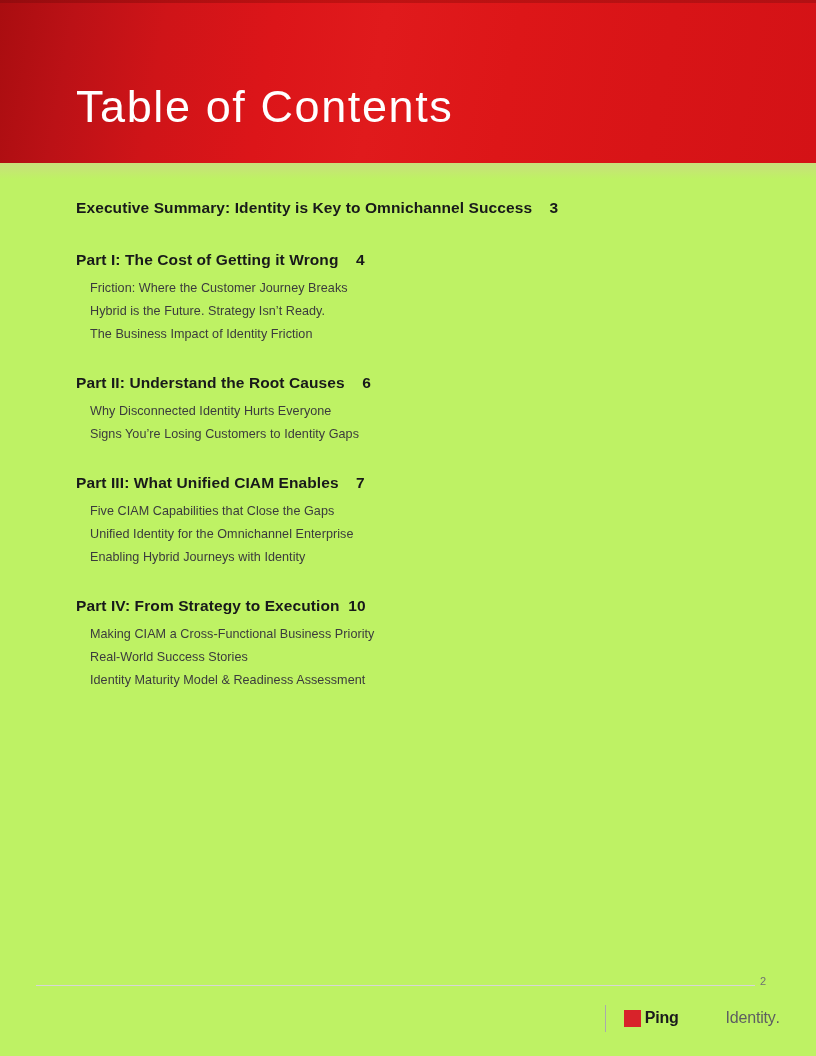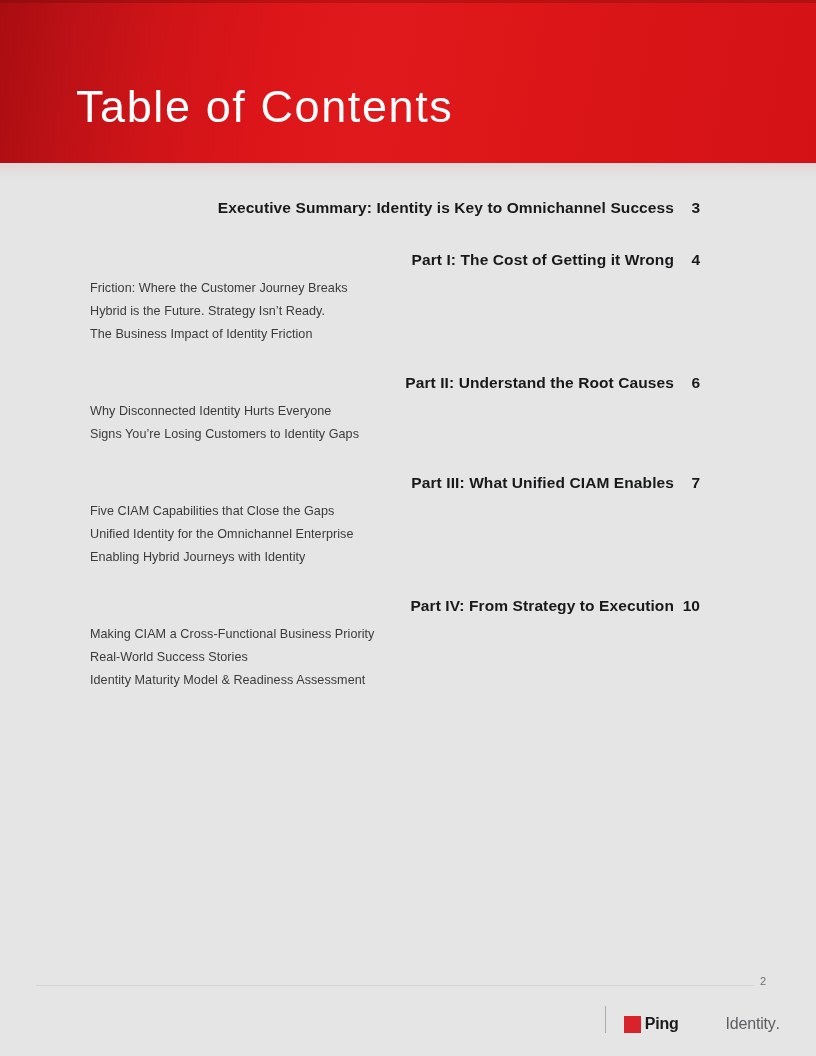--- a/index.html
+++ b/index.html
@@ -12,21 +12,21 @@
     height: 1056px;
     position: relative;
     overflow: hidden;
     font-family: "Liberation Sans", "DejaVu Sans", sans-serif;
     -webkit-font-smoothing: antialiased;
   }
 
   .page {
     position: absolute;
     inset: 0;
-    background: #e5e5e5;
+    background: #bef264;
   }
 
   
   .header-band {
     position: absolute;
     left: 0;
     top: 0;
     width: 816px;
     height: 163px;
     background: linear-gradient(100deg,
@@ -80,21 +80,21 @@
     top: 196px;
     width: 624px;
   }
 
   .toc-group { margin-bottom: 25px; }
   .toc-group.first { margin-bottom: 28px; }
 
   .toc-main {
     display: flex;
     align-items: baseline;
-    justify-content: flex-end;
+    justify-content: flex-start;
     margin-bottom: 5px;
   }
   .toc-main-label {
     font-size: 15.5px;
     line-height: 24px;
     font-weight: 700;
     color: #18191a;
     letter-spacing: 0.1px;
   }
   .toc-main-page {
@@ -164,21 +164,21 @@
     font-weight: 400;
     color: #7b7c7f;
     letter-spacing: 0.1px;
   }
 
   .logo-block {
     position: absolute;
     right: 0;
     top: -4px;
     display: flex;
-    align-items: flex-end;
+    align-items: center;
     height: 30px;
   }
   .logo-divider {
     width: 1px;
     height: 27px;
     background: #a9aaad;
     margin-right: 18px;
   }
   .logo-mark {
     width: 17px;

